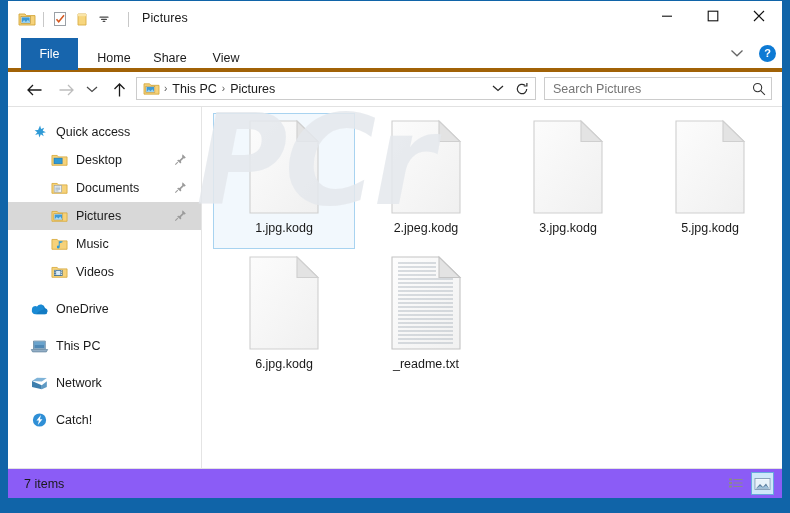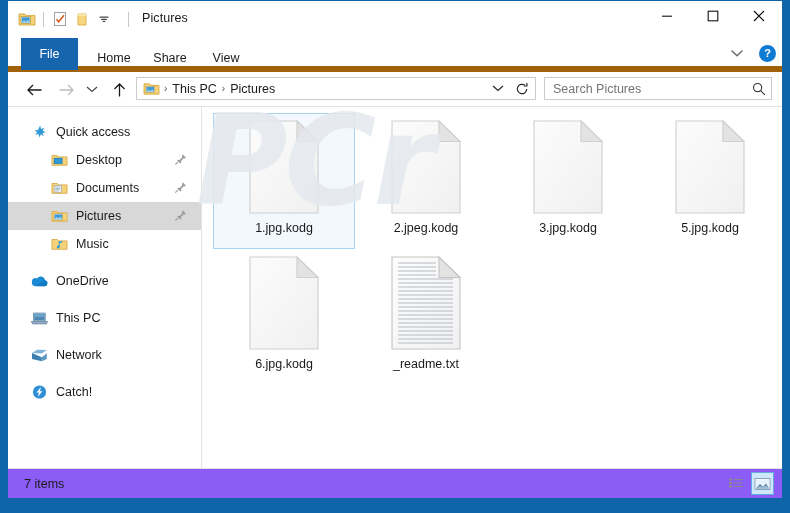--- a/index.html
+++ b/index.html
@@ -77,21 +77,21 @@
     background: #ffffff;
   }
   .wc-btn svg { display: block; }
 
   
   .ribbon {
     position: absolute;
     left: 0; top: 37px;
     width: 774px; height: 34px;
     background: #ffffff;
-    border-bottom: 6px solid #a16207;
+    border-bottom: 4px solid #a16207;
   }
   .tab-file {
     position: absolute;
     left: 13px; top: 0px;
     width: 57px; height: 32px;
     background: #1765ad;
     color: #ffffff;
     font-size: 12.5px;
     display: flex; align-items: center; justify-content: center;
   }
@@ -537,20 +537,38 @@
             </span>
           </div>
           <div class="nav-item indent">
             <span class="nav-ico">
               <svg width="17" height="16" viewBox="0 0 18 16">
                 <path d="M1 3.2h5.6l1.3 1.5H17V13.6H1z" fill="#f6d27a" stroke="#d8ab3f" stroke-width="0.9"></path>
                 <path d="M8.2 5.2v4.6a1.5 1.5 0 1 0 1 1.4V7.1l3-0.9V5z" fill="#2f9ad6"></path>
               </svg>
             </span>
             <span class="nav-label">Music</span>
+          </div>
+          <div class="nav-item indent">
+            <span class="nav-ico">
+              <svg width="17" height="16" viewBox="0 0 18 16">
+                <path d="M1 3.2h5.6l1.3 1.5H17V13.6H1z" fill="#f6d27a" stroke="#d8ab3f" stroke-width="0.9"></path>
+                <rect x="3.2" y="5.8" width="9" height="6.4" fill="#2b5f86"></rect>
+                <g fill="#ffffff">
+                  <rect x="3.7" y="6.3" width="1.2" height="1.1"></rect>
+                  <rect x="3.7" y="8.3" width="1.2" height="1.1"></rect>
+                  <rect x="3.7" y="10.3" width="1.2" height="1.1"></rect>
+                  <rect x="10.4" y="6.3" width="1.2" height="1.1"></rect>
+                  <rect x="10.4" y="8.3" width="1.2" height="1.1"></rect>
+                  <rect x="10.4" y="10.3" width="1.2" height="1.1"></rect>
+                  <rect x="5.4" y="6.6" width="4.6" height="4.8" fill="#d8eaf7"></rect>
+                </g>
+              </svg>
+            </span>
+            <span class="nav-label">Videos</span>
           </div>
           <div class="nav-gap"></div>
           <div class="nav-item">
             <span class="nav-ico">
               <svg width="19" height="14" viewBox="0 0 20 14">
                 <path d="M5.8 12.6h9.6a3.3 3.3 0 0 0 .4-6.5A4.6 4.6 0 0 0 7.4 4.4 3.6 3.6 0 0 0 2 7.8a3.9 3.9 0 0 0 3.8 4.8z" fill="#1a8ad4"></path>
                 <path d="M6.5 12.6h8.9a3.3 3.3 0 0 0 .4-6.5 4.6 4.6 0 0 0-3.1-2.5c2.5 1.6 1.6 4 1.6 4s-4.4.6-7.8 5z" fill="#0f6fb5" opacity="0.55"></path>
               </svg>
             </span>
             <span class="nav-label">OneDrive</span>

